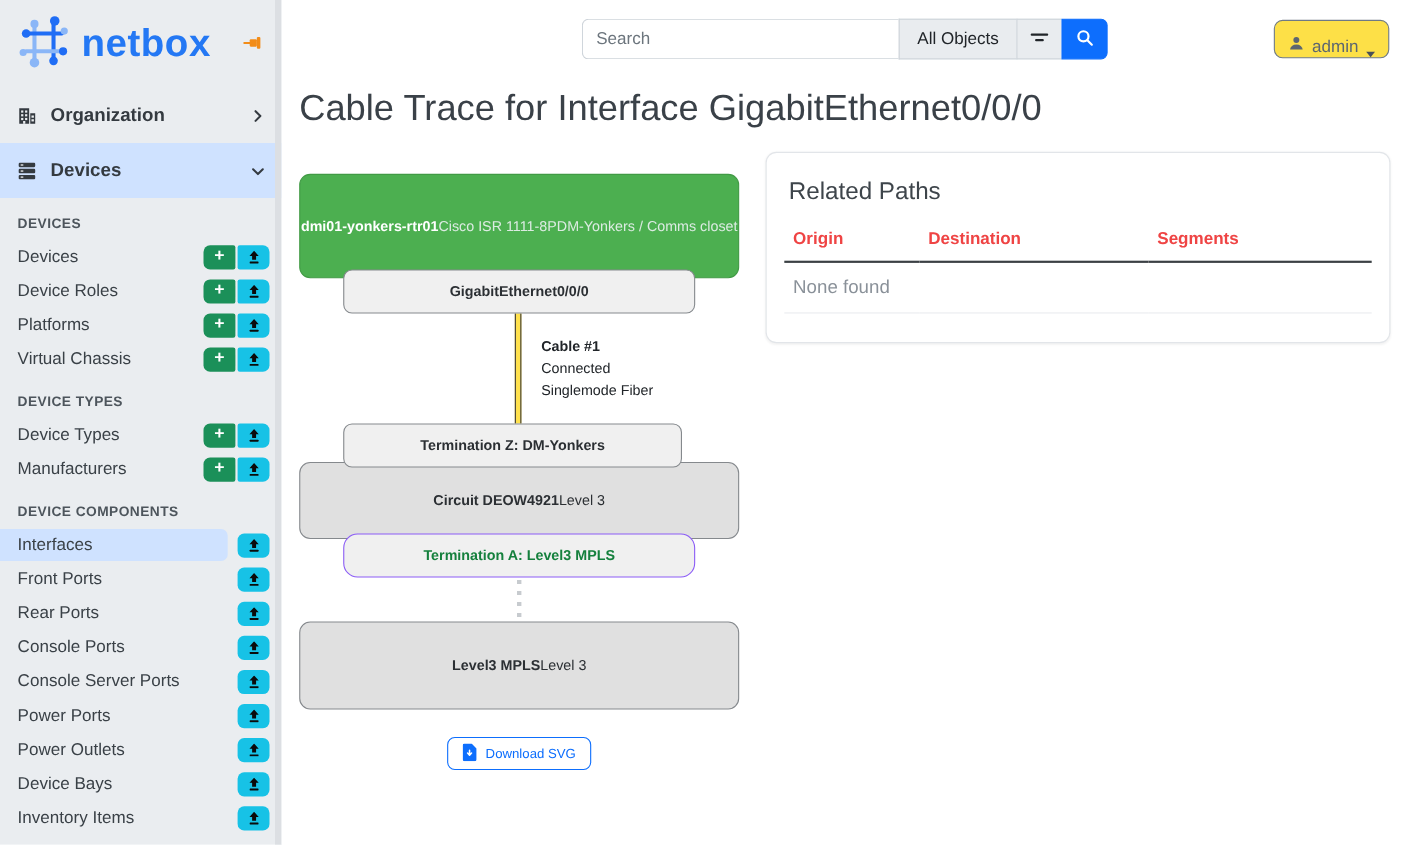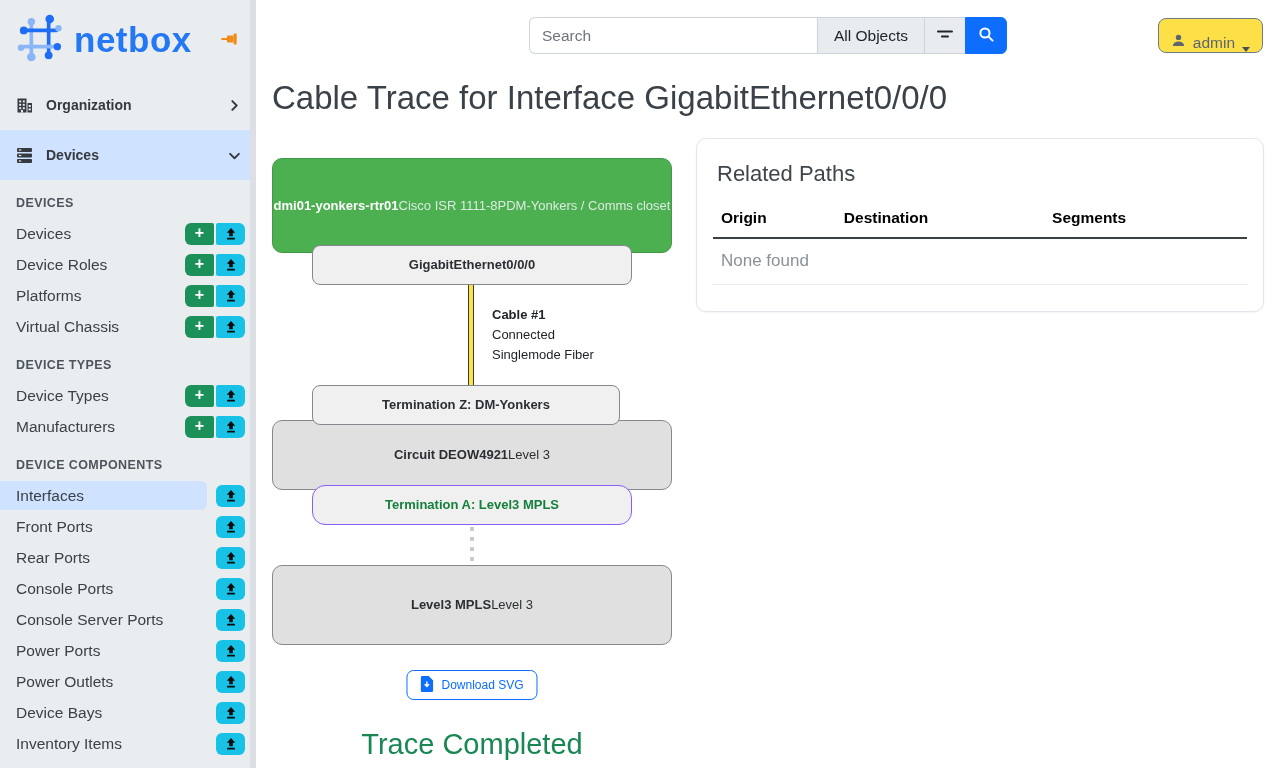--- a/index.html
+++ b/index.html
@@ -9,21 +9,21 @@
 
   
   .sidebar { position:relative; width:256px; height:768px; background:#eaedf0; flex:0 0 256px; }
   .sb-scrolltrack { position:absolute; right:0; top:0; bottom:0; width:6px; background:#dcdfe3; }
   .logo-row { display:flex; align-items:center; height:80px; padding:0 14px 0 14px; }
   .logo-mark { flex:0 0 auto; }
   .logo-word { font-size:35px; font-weight:700; color:#2478f4; letter-spacing:.5px; margin-left:8px; }
   .pin-btn { margin-left:auto; background:none; border:none; cursor:pointer; padding:2px; }
 
   .nav-row { display:flex; align-items:center; height:50px; padding:0 16px;
-    font-size:14px; font-weight:700; color:#343a40; cursor:pointer; }
+    font-size:17px; font-weight:700; color:#343a40; cursor:pointer; }
   .nav-row.active { background:#cfe2ff; }
   .nav-row .nav-ic { margin-right:13px; display:flex; }
   .nav-row .chev { margin-left:auto; display:flex; }
 
   .group-title { margin:16px 16px 8px; font-size:12.5px; font-weight:700;
     color:#4d555c; letter-spacing:.4px; line-height:14px; }
 
   .side-item { position:relative; display:flex; align-items:center; height:31px;
     padding:0 11px 0 16px; font-size:15.5px; color:#3a4147; cursor:pointer; }
   .side-item .si-label { position:relative; z-index:1; }
@@ -98,21 +98,21 @@
     font-size:12px; cursor:pointer; white-space:nowrap;
     font-family:"Liberation Sans", sans-serif; }
   .trace-result { position:absolute; left:0; top:570px; width:100%; text-align:center;
     font-size:29px; color:#198754; }
 
   
   .card { flex:1; border:1px solid #e2e5e9; border-radius:10px;
     box-shadow:0 1px 2px rgba(0,0,0,.05); padding:16px 16px 26px; background:#fff; }
   .card h2 { font-size:22px; font-weight:400; color:#3e454b; margin:6px 0 16px 4px; }
   .rp-table { width:100%; border-collapse:collapse; }
-  .rp-table th { text-align:left; font-size:15.5px; font-weight:700; color:#000000;
+  .rp-table th { text-align:left; font-size:15.5px; font-weight:700; color:#ef4444;
     padding:6px 8px 10px; border-bottom:2px solid #3b4044; }
   .rp-table th:nth-child(1){ width:23%; } .rp-table th:nth-child(2){ width:39%; }
   .rp-table td { font-size:17px; color:#8a9199; padding:12px 8px 13px;
     border-bottom:1px solid #e9ecef; }
 </style>
 </head>
 <body>
 
 <div class="app">
 
@@ -459,21 +459,20 @@
           <button class="dl-btn">
             <span>
               <svg width="13" height="16" viewBox="0 0 13 16">
                 <path d="M1.5 0 H8 L12.5 4.5 V14.5 A1.5 1.5 0 0 1 11 16 H1.5 A1.5 1.5 0 0 1 0 14.5 V1.5 A1.5 1.5 0 0 1 1.5 0 Z" fill="#0d6efd" transform="translate(0.2,0)"></path>
                 <path d="M6.4 6 V10.2 M4.6 8.5 L6.4 10.5 L8.2 8.5" stroke="#fff" stroke-width="1.4" fill="none" stroke-linecap="round" stroke-linejoin="round"></path>
               </svg>
             </span>
             <span>Download SVG</span>
           </button>
 
-          <div class="trace-result">Trace Completed</div>
         </div>
       </div>
 
       <div class="card">
         <h2>Related Paths</h2>
         <table class="rp-table">
           <thead>
             <tr>
               <th>Origin</th>
               <th>Destination</th>

